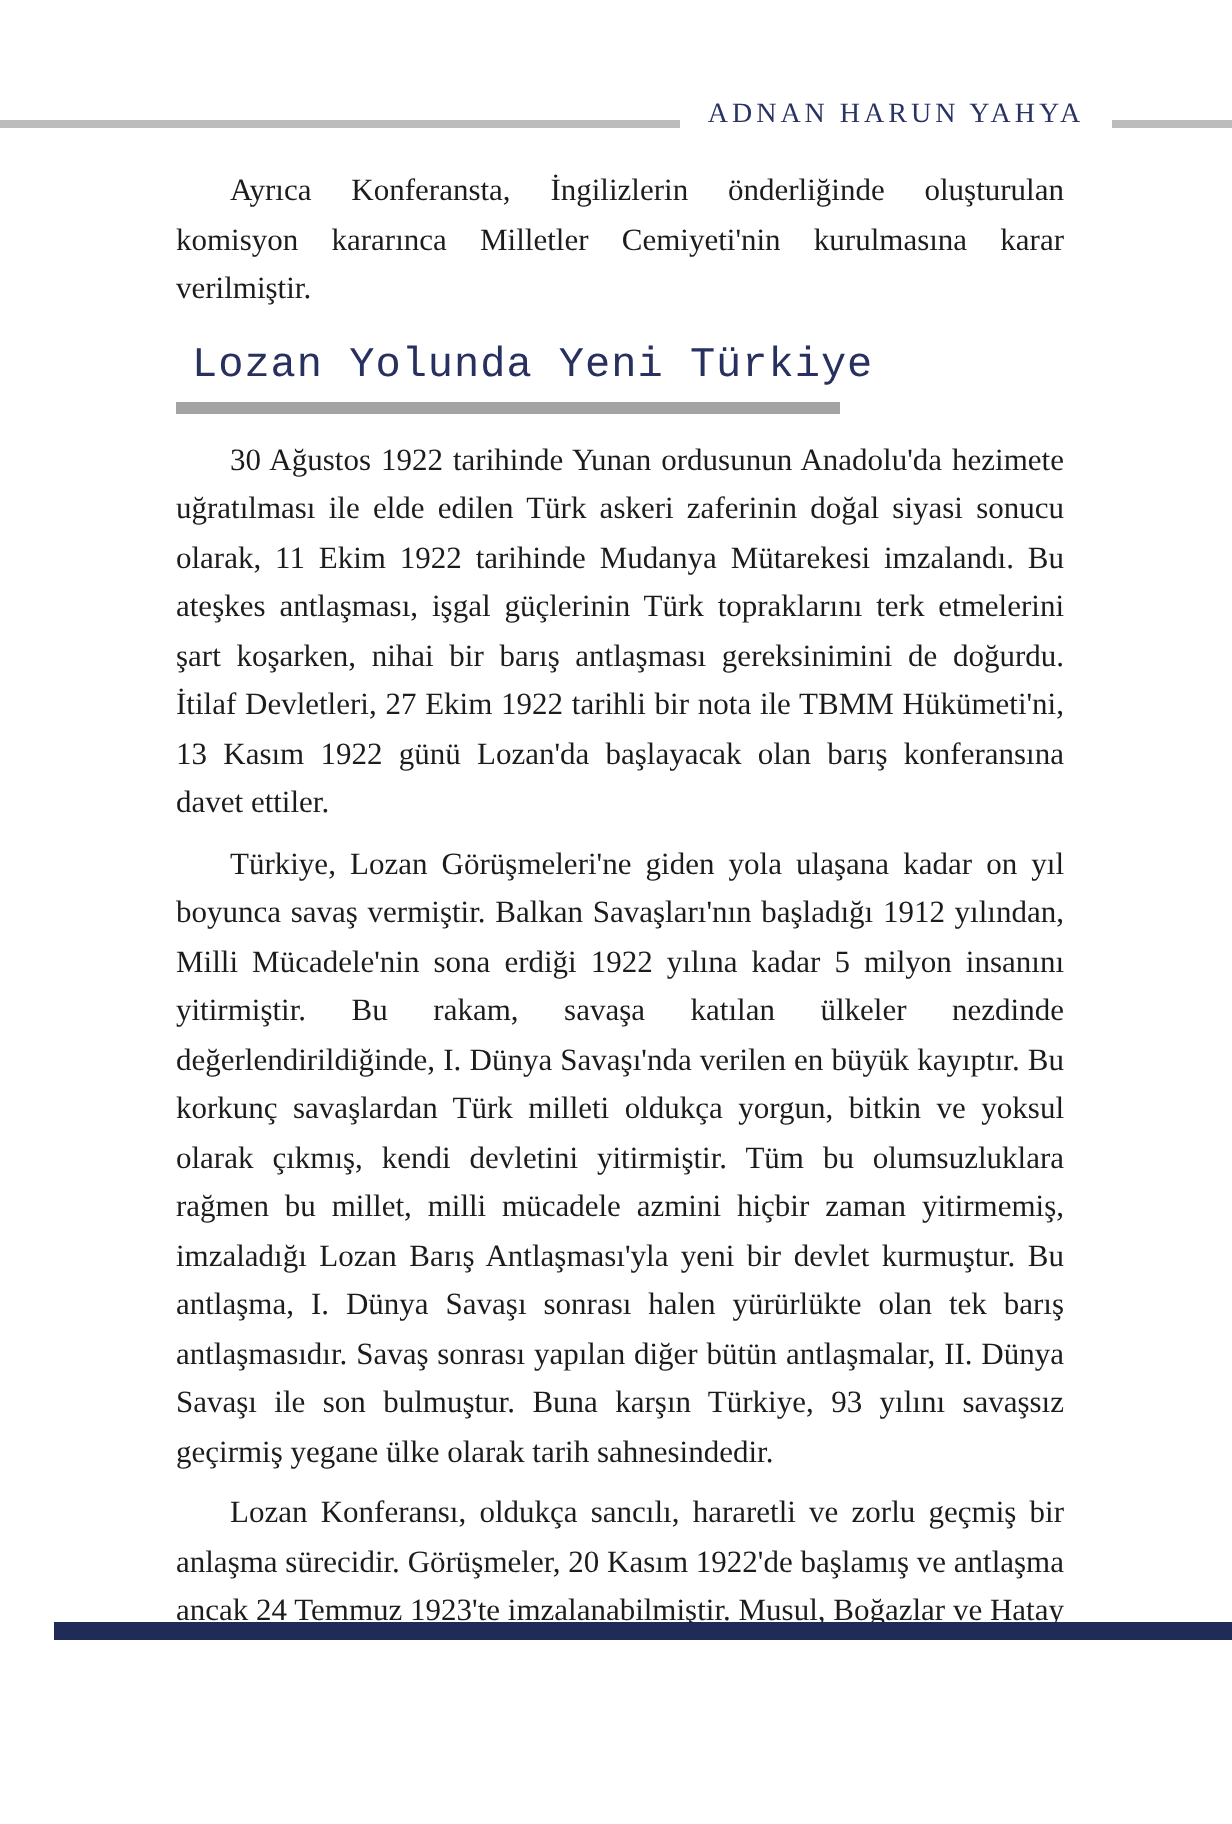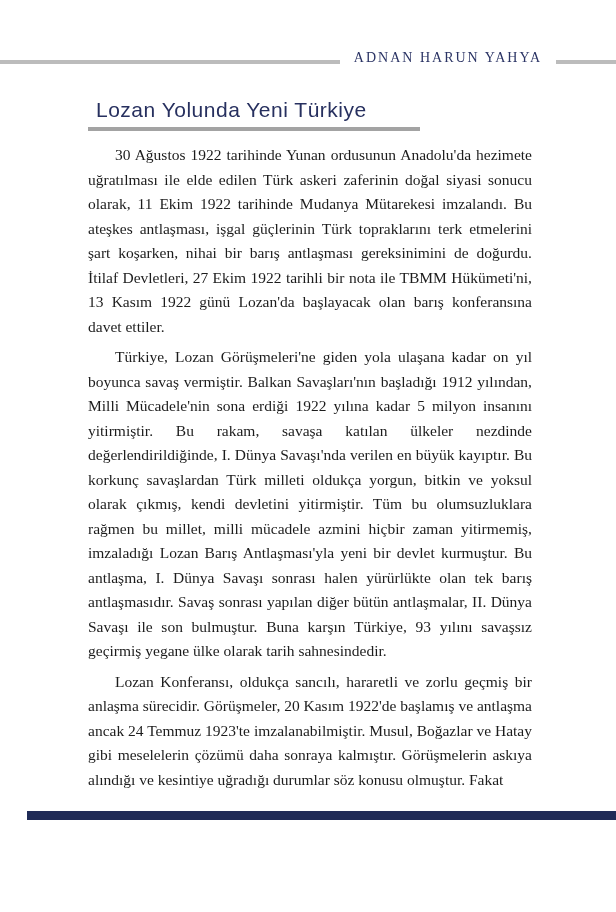--- a/index.html
+++ b/index.html
@@ -54,22 +54,22 @@
   }
   .body-text p b {
     font-weight: bold;
   }
 
   
   .section-heading {
     margin: 14px 0 12px 0;
     width: 324px;
     padding: 0 0 5px 8px;
-    border-bottom: 4px solid #a3a3a3;
-    font-family: Liberation Sans, sans-serif;
+    border-bottom: 6px solid #a3a3a3;
+    font-family: Liberation Mono, monospace;
     font-size: 21px;
     font-weight: 500;
     letter-spacing: 0.5px;
     color: #27305f;
     text-indent: 0;
     line-height: 24px;
     white-space: nowrap;
   }
 
   
@@ -108,20 +108,21 @@
 
 <div class="page">
 
   <div class="header-rule left"></div>
   <div class="running-head">ADNAN HARUN YAHYA</div>
   <div class="header-rule right"></div>
 
   <div class="body-text">
 
 
+    <p>Ayrıca Konferansta, İngilizlerin önderliğinde oluşturulan komisyon kararınca Milletler Cemiyeti'nin kurulmasına karar verilmiştir.</p>
 
     <h2 class="section-heading">Lozan Yolunda Yeni Türkiye</h2>
 
     <p>30 Ağustos 1922 tarihinde Yunan ordusunun Anadolu'da hezimete uğratılması ile elde edilen Türk askeri zaferinin doğal siyasi sonucu olarak, 11 Ekim 1922 tarihinde Mudanya Mütarekesi imzalandı. Bu ateşkes antlaşması, işgal güçlerinin Türk topraklarını terk etmelerini şart koşarken, nihai bir barış antlaşması gereksinimini de doğurdu. İtilaf Devletleri, 27 Ekim 1922 tarihli bir nota ile TBMM Hükümeti'ni, 13 Kasım 1922 günü Lozan'da başlayacak olan barış konferansına davet ettiler.</p>
 
     <p>Türkiye, Lozan Görüşmeleri'ne giden yola ulaşana kadar on yıl boyunca savaş vermiştir. Balkan Savaşları'nın başladığı 1912 yılından, Milli Mücadele'nin sona erdiği 1922 yılına kadar 5 milyon insanını yitirmiştir. Bu rakam, savaşa katılan ülkeler nezdinde değerlendirildiğinde, I. Dünya Savaşı'nda verilen en büyük kayıptır. Bu korkunç savaşlardan Türk milleti oldukça yorgun, bitkin ve yoksul olarak çıkmış, kendi devletini yitirmiştir. Tüm bu olumsuzluklara rağmen bu millet, milli mücadele azmini hiçbir zaman yitirmemiş, imzaladığı Lozan Barış Antlaşması'yla yeni bir devlet kurmuştur. Bu antlaşma, I. Dünya Savaşı sonrası halen yürürlükte olan tek barış antlaşmasıdır. Savaş sonrası yapılan diğer bütün antlaşmalar, II. Dünya Savaşı ile son bulmuştur. Buna karşın Türkiye, 93 yılını savaşsız geçirmiş yegane ülke olarak tarih sahnesindedir.</p>
 
     <p>Lozan Konferansı, oldukça sancılı, hararetli ve zorlu geçmiş bir anlaşma sürecidir. Görüşmeler, 20 Kasım 1922'de başlamış ve antlaşma ancak 24 Temmuz 1923'te imzalanabilmiştir. Musul, Boğazlar ve Hatay gibi meselelerin çözümü daha sonraya kalmıştır. Görüşmelerin askıya alındığı ve kesintiye uğradığı durumlar söz konusu olmuştur. Fakat</p>
 
   </div>

